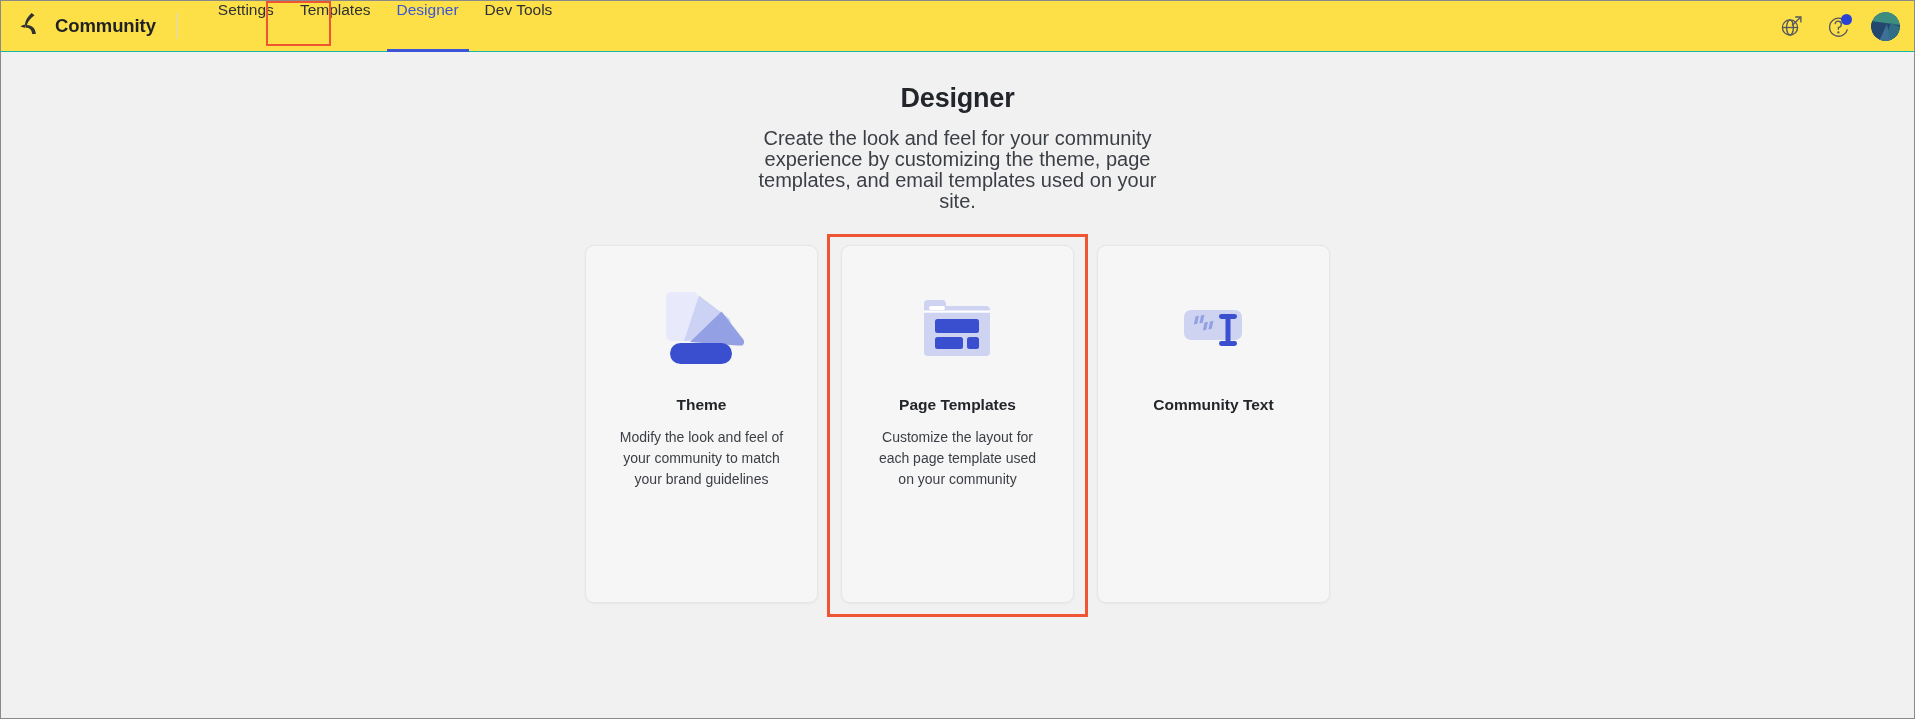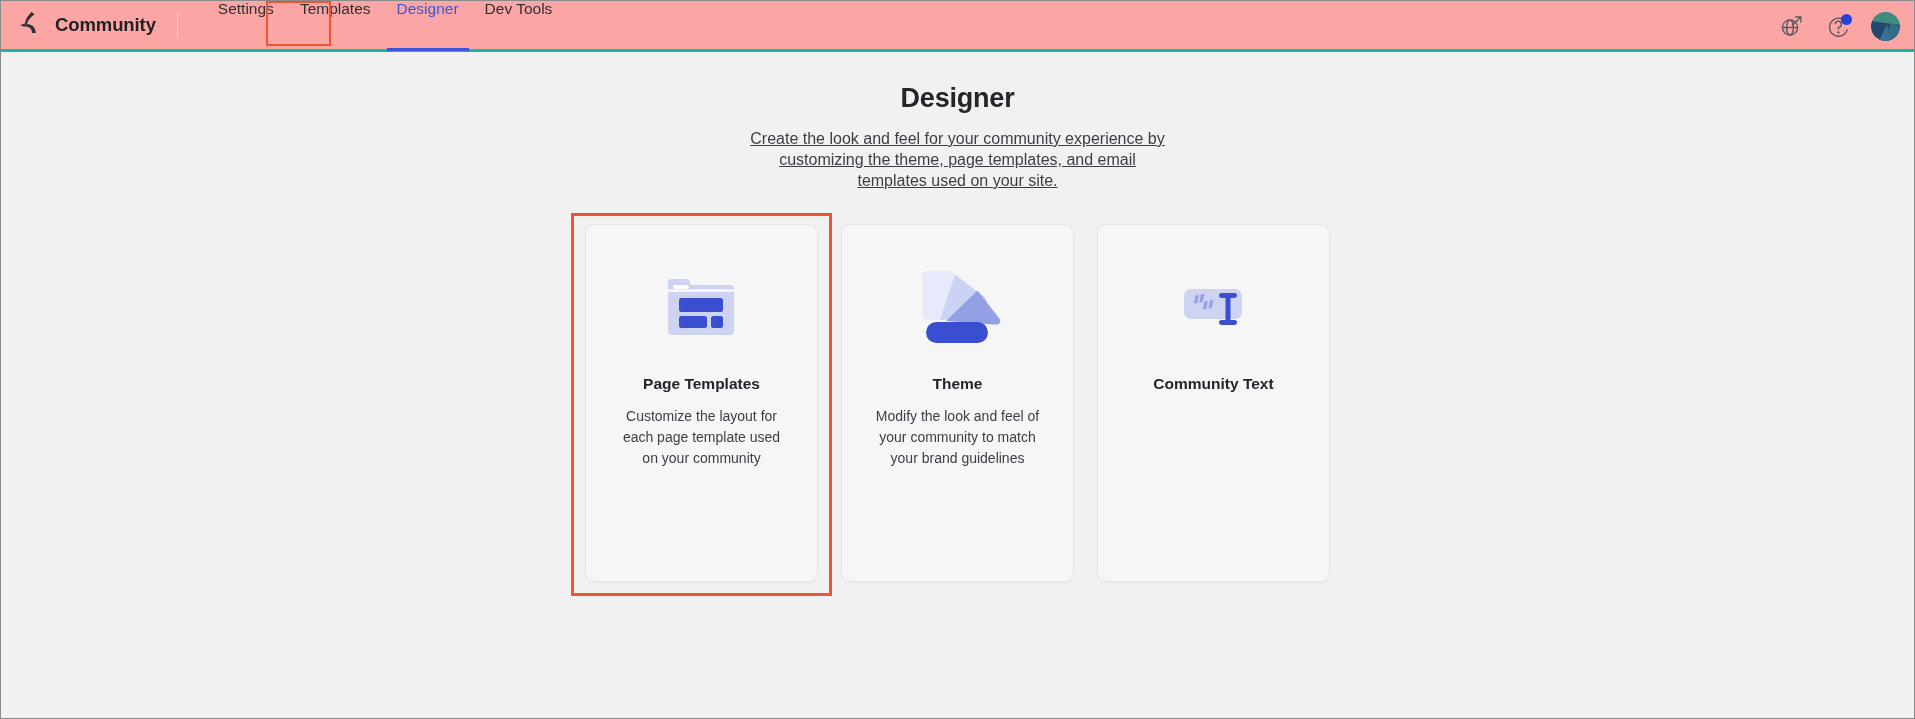--- a/index.html
+++ b/index.html
@@ -19,22 +19,22 @@
     background: #f1f1f1;
     overflow: hidden;
   }
 
   
   .topbar {
     position: absolute;
     left: 0; top: 0;
     width: 1913px;
     height: 51px;
-    background: #fca5a5;
-    border-bottom: 3px solid #14b8a6;
+    background: #fde047;
+    border-bottom: 1px solid #14b8a6;
     display: flex;
     align-items: center;
   }
   .brand {
     display: flex;
     align-items: center;
     height: 100%;
     padding-left: 14px;
   }
   .logo-mark {
@@ -134,24 +134,23 @@
     text-align: center;
     font-size: 27px;
     font-weight: bold;
     color: #22252a;
     letter-spacing: -0.2px;
   }
   .page-sub {
     margin: 14px auto 0;
     width: 430px;
     text-align: center;
-    font-size: 16px;
+    font-size: 20px;
     line-height: 21px;
     color: #3b3f45;
-    text-decoration: underline;
   }
 
   .cards {
     margin-top: 33px;
     display: flex;
     justify-content: center;
     align-items: flex-start;
     gap: 23px;
     position: relative;
   }
@@ -279,52 +278,52 @@
 
     </div>
   </div>
 
   <div class="main">
 
     <div class="page-title">Designer</div>
     <div class="page-sub">Create the look and feel for your community experience by customizing the theme, page templates, and email templates used on your site.</div>
 
     <div class="cards">
+
+      <div class="card-wrap">
+        <div class="card">
+          <div class="card-icon">
+            <svg width="86" height="80" viewBox="0 0 86 80">
+              <path d="M12 4 h22 a5 5 0 0 1 5 5 v44 h-27 a5 5 0 0 1 -5 -5 v-39 a5 5 0 0 1 5 -5 z" fill="#e8eafb"></path>
+              <path d="M40.0 7.5 L69.5 30.0 a5 5 0 0 1 1.0 7.0 L61 50.5 L25 53 Z" fill="#ccd2f3"></path>
+              <path d="M62.5 23.5 L84 51.0 a5 5 0 0 1 -0.5 6.5 L78 57.5 L31 54 Z" fill="#93a0e3"></path>
+              <rect x="11" y="55" width="62" height="21" rx="10.5" fill="#3a4fcf"></rect>
+            </svg>
+          </div>
+          <div class="card-title">Theme</div>
+          <div class="card-desc">Modify the look and feel of your community to match your brand guidelines</div>
+        </div>
+      </div>
 
       <div class="card-wrap">
         <div class="card">
           <div class="card-icon">
             <svg width="86" height="80" viewBox="0 0 86 80">
               <path d="M9 16 a4 4 0 0 1 4 -4 h14 a4 4 0 0 1 4 4 v2 h40 a4 4 0 0 1 4 4 v42 a4 4 0 0 1 -4 4 h-58 a4 4 0 0 1 -4 -4 z" fill="#ced3f2"></path>
               <rect x="14" y="18" width="16" height="4" rx="2" fill="#ffffff"></rect>
               <rect x="9" y="22.5" width="66" height="2.2" fill="#ffffff"></rect>
               <rect x="20" y="31" width="44" height="14" rx="2.5" fill="#3a4fcf"></rect>
               <rect x="20" y="49" width="28" height="12" rx="2.5" fill="#3a4fcf"></rect>
               <rect x="52" y="49" width="12" height="12" rx="2.5" fill="#3a4fcf"></rect>
             </svg>
           </div>
           <div class="card-title">Page Templates</div>
           <div class="card-desc">Customize the layout for each page template used on your community</div>
         </div>
         <div class="card-highlight"></div>
-      </div>
-
-      <div class="card-wrap">
-        <div class="card">
-          <div class="card-icon">
-            <svg width="86" height="80" viewBox="0 0 86 80">
-              <path d="M12 4 h22 a5 5 0 0 1 5 5 v44 h-27 a5 5 0 0 1 -5 -5 v-39 a5 5 0 0 1 5 -5 z" fill="#e8eafb"></path>
-              <path d="M40.0 7.5 L69.5 30.0 a5 5 0 0 1 1.0 7.0 L61 50.5 L25 53 Z" fill="#ccd2f3"></path>
-              <path d="M62.5 23.5 L84 51.0 a5 5 0 0 1 -0.5 6.5 L78 57.5 L31 54 Z" fill="#93a0e3"></path>
-              <rect x="11" y="55" width="62" height="21" rx="10.5" fill="#3a4fcf"></rect>
-            </svg>
-          </div>
-          <div class="card-title">Theme</div>
-          <div class="card-desc">Modify the look and feel of your community to match your brand guidelines</div>
-        </div>
       </div>
 
       <div class="card-wrap">
         <div class="card">
           <div class="card-icon">
             <svg width="86" height="80" viewBox="0 0 86 80">
               <rect x="13" y="22" width="58" height="30" rx="7" fill="#ced3f2"></rect>
               <g fill="#93a0e3">
                 <path d="M24.5 28.5 l3.4 -0.7 l-1.6 8.0 l-3.4 0.7 z"></path>
                 <path d="M30.0 27.5 l3.4 -0.7 l-1.6 8.0 l-3.4 0.7 z"></path>

